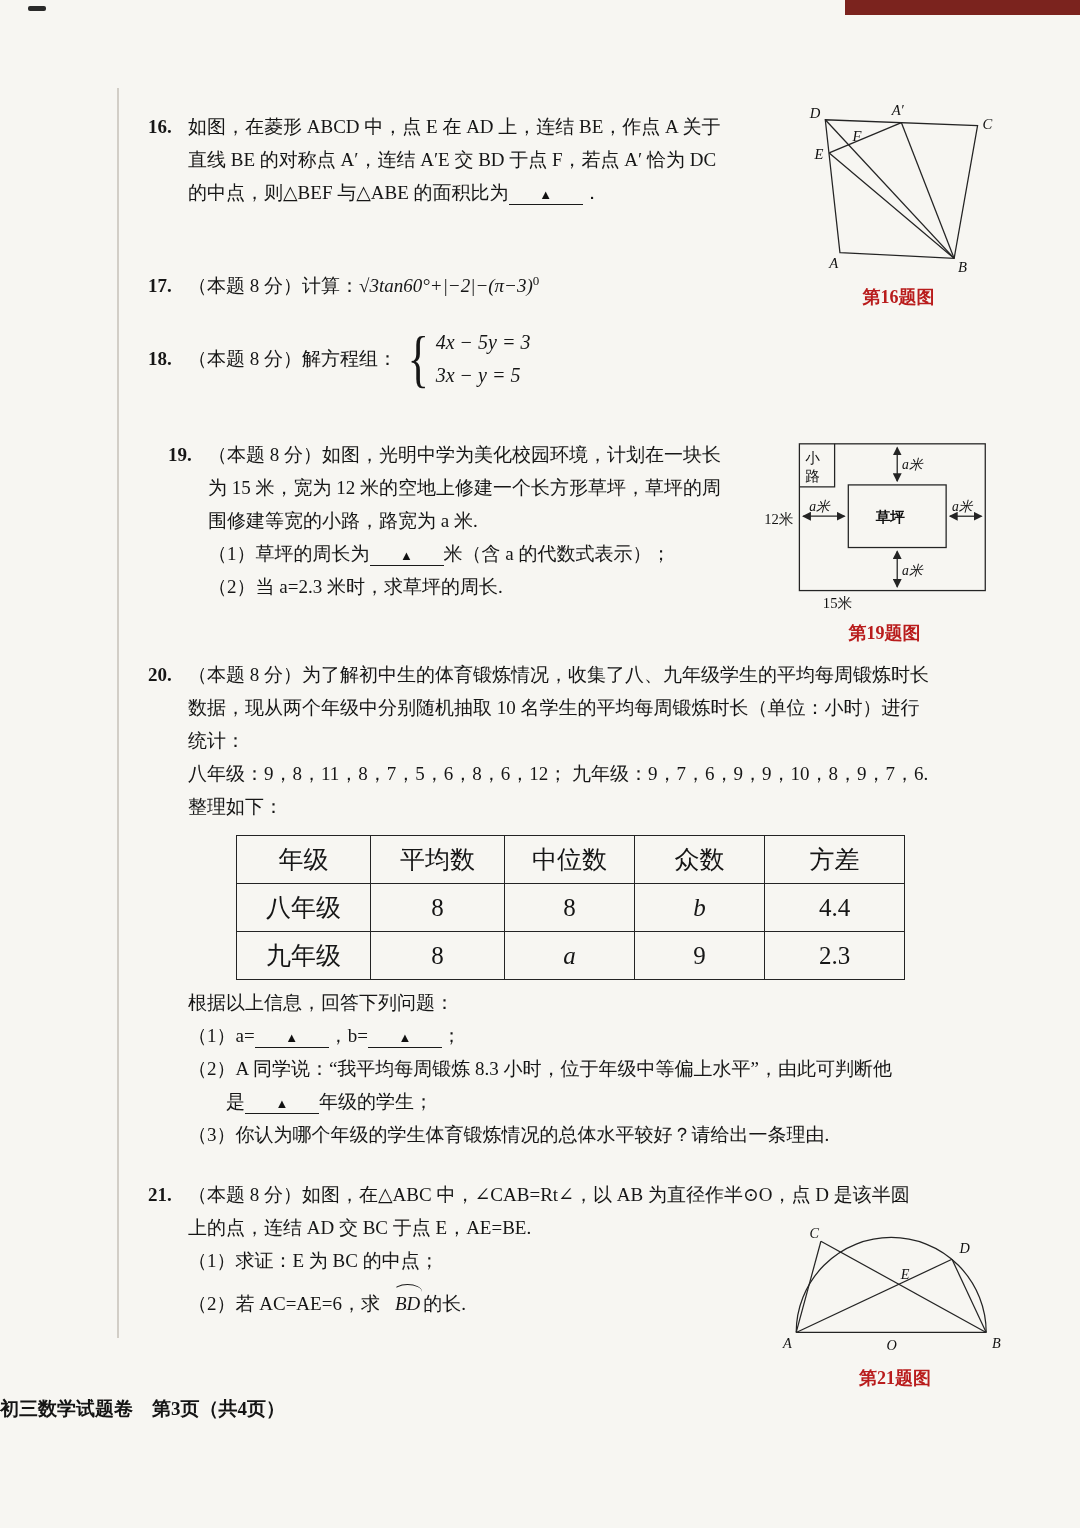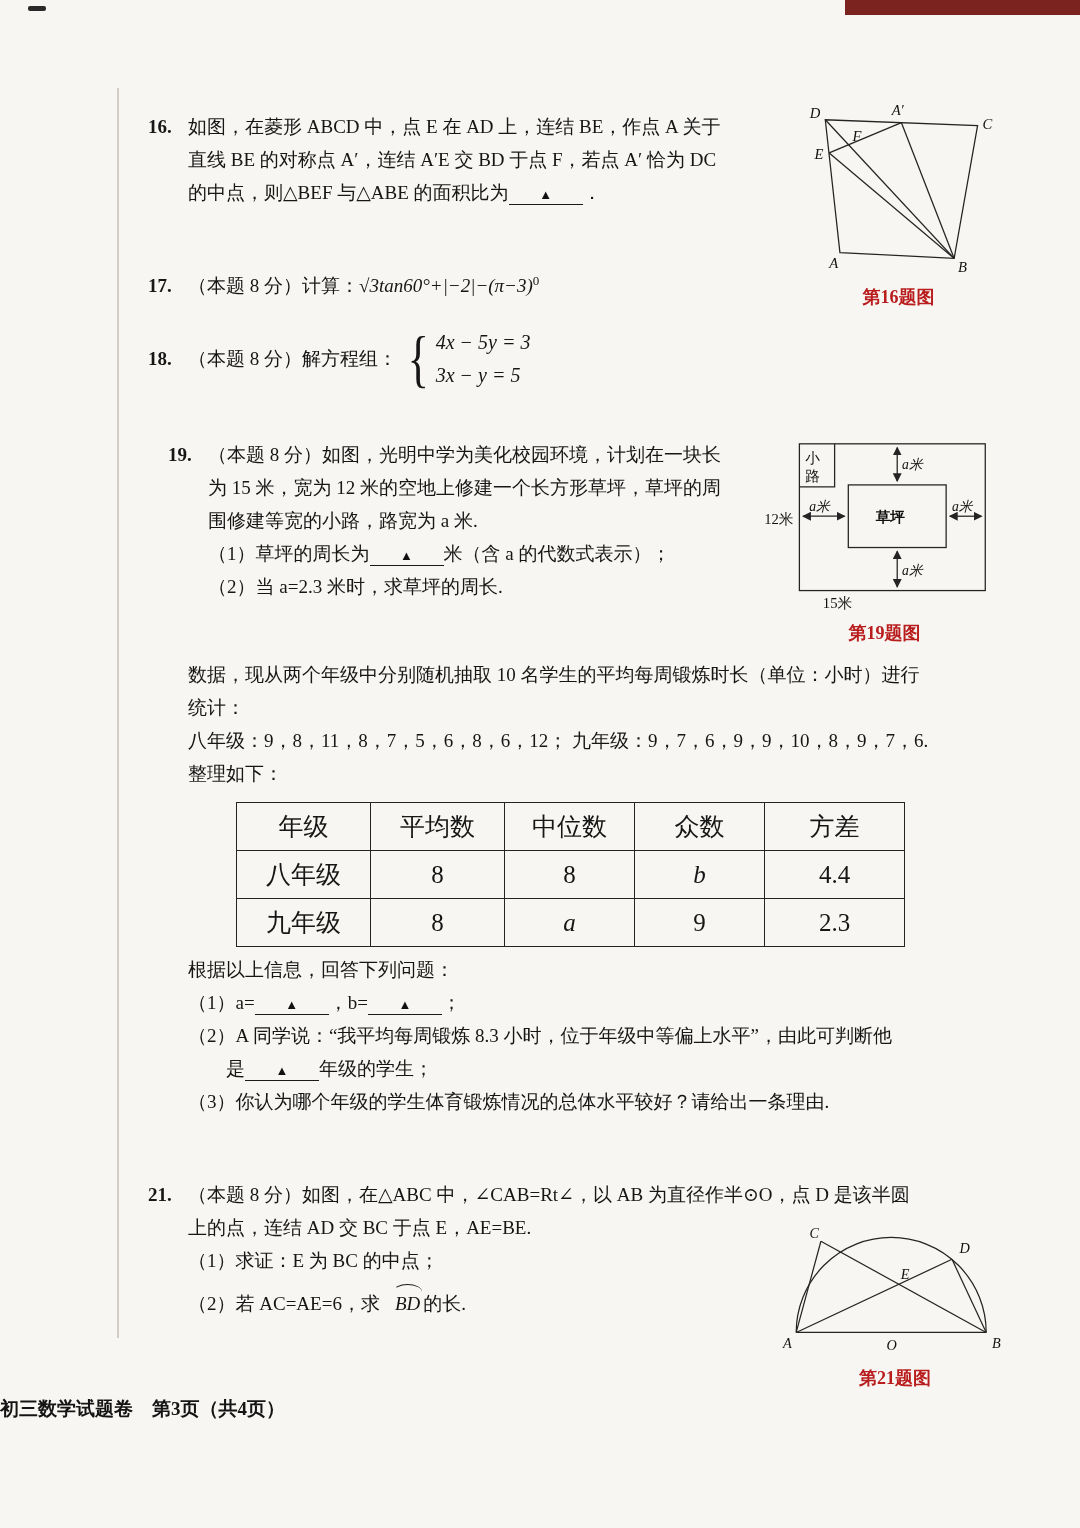--- a/index.html
+++ b/index.html
@@ -125,20 +125,21 @@
       <text class="varlabel" x="143" y="142">a米</text>
       <text class="varlabel" x="48" y="77">a米</text>
       <text class="varlabel" x="194" y="77">a米</text>
       <text class="cnlabel" x="2" y="90">12米</text>
       <text class="cnlabel" x="62" y="176">15米</text>
     </svg>
     <div class="figcap">第19题图</div>
   </div>
 
   <div class="blk" style="left:148px; top:658px; width:872px;">
+    <div><span class="qnum">20.</span><span>（本题 8 分）为了解初中生的体育锻炼情况，收集了八、九年级学生的平均每周锻炼时长</span></div>
     <div class="ind"><span>数据，现从两个年级中分别随机抽取 10 名学生的平均每周锻炼时长（单位：小时）进行</span></div>
     <div class="ind"><span>统计：</span></div>
     <div class="ind"><span>八年级：9，8，11，8，7，5，6，8，6，12； 九年级：9，7，6，9，9，10，8，9，7，6.</span></div>
     <div class="ind"><span>整理如下：</span></div>
 
     <table class="stat-table">
       <colgroup>
         <col class="col-a">
           <col class="col-b">
           <col class="col-c">

